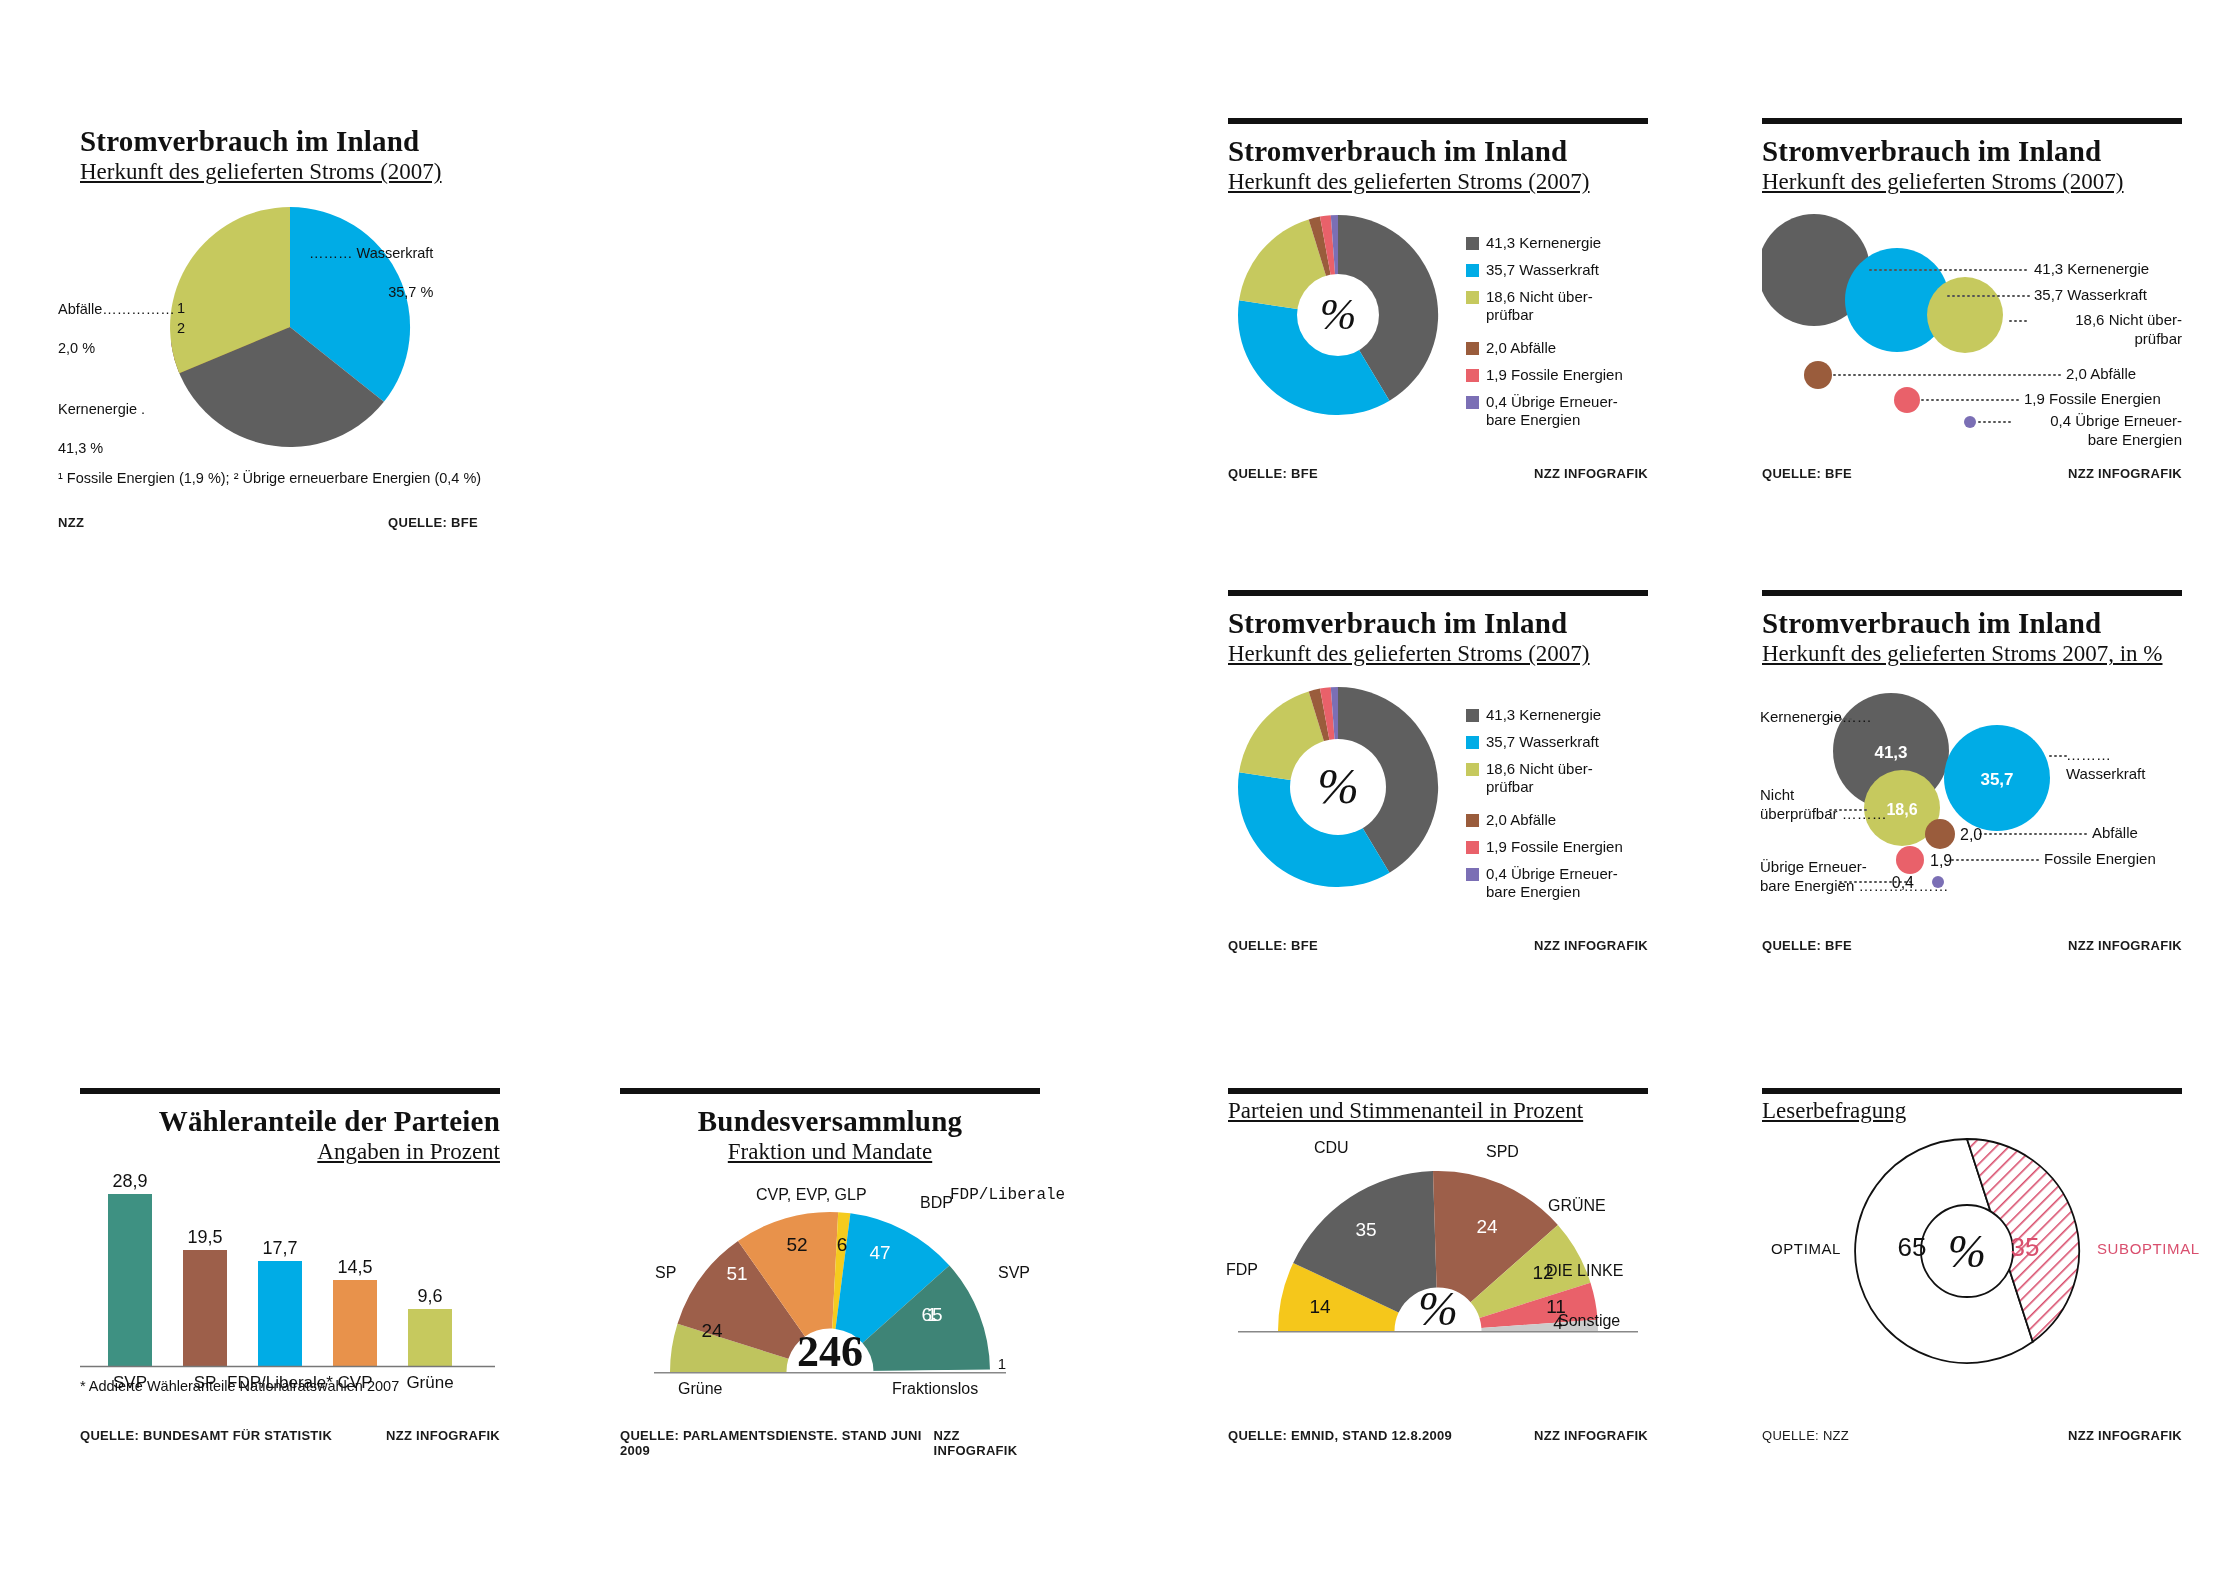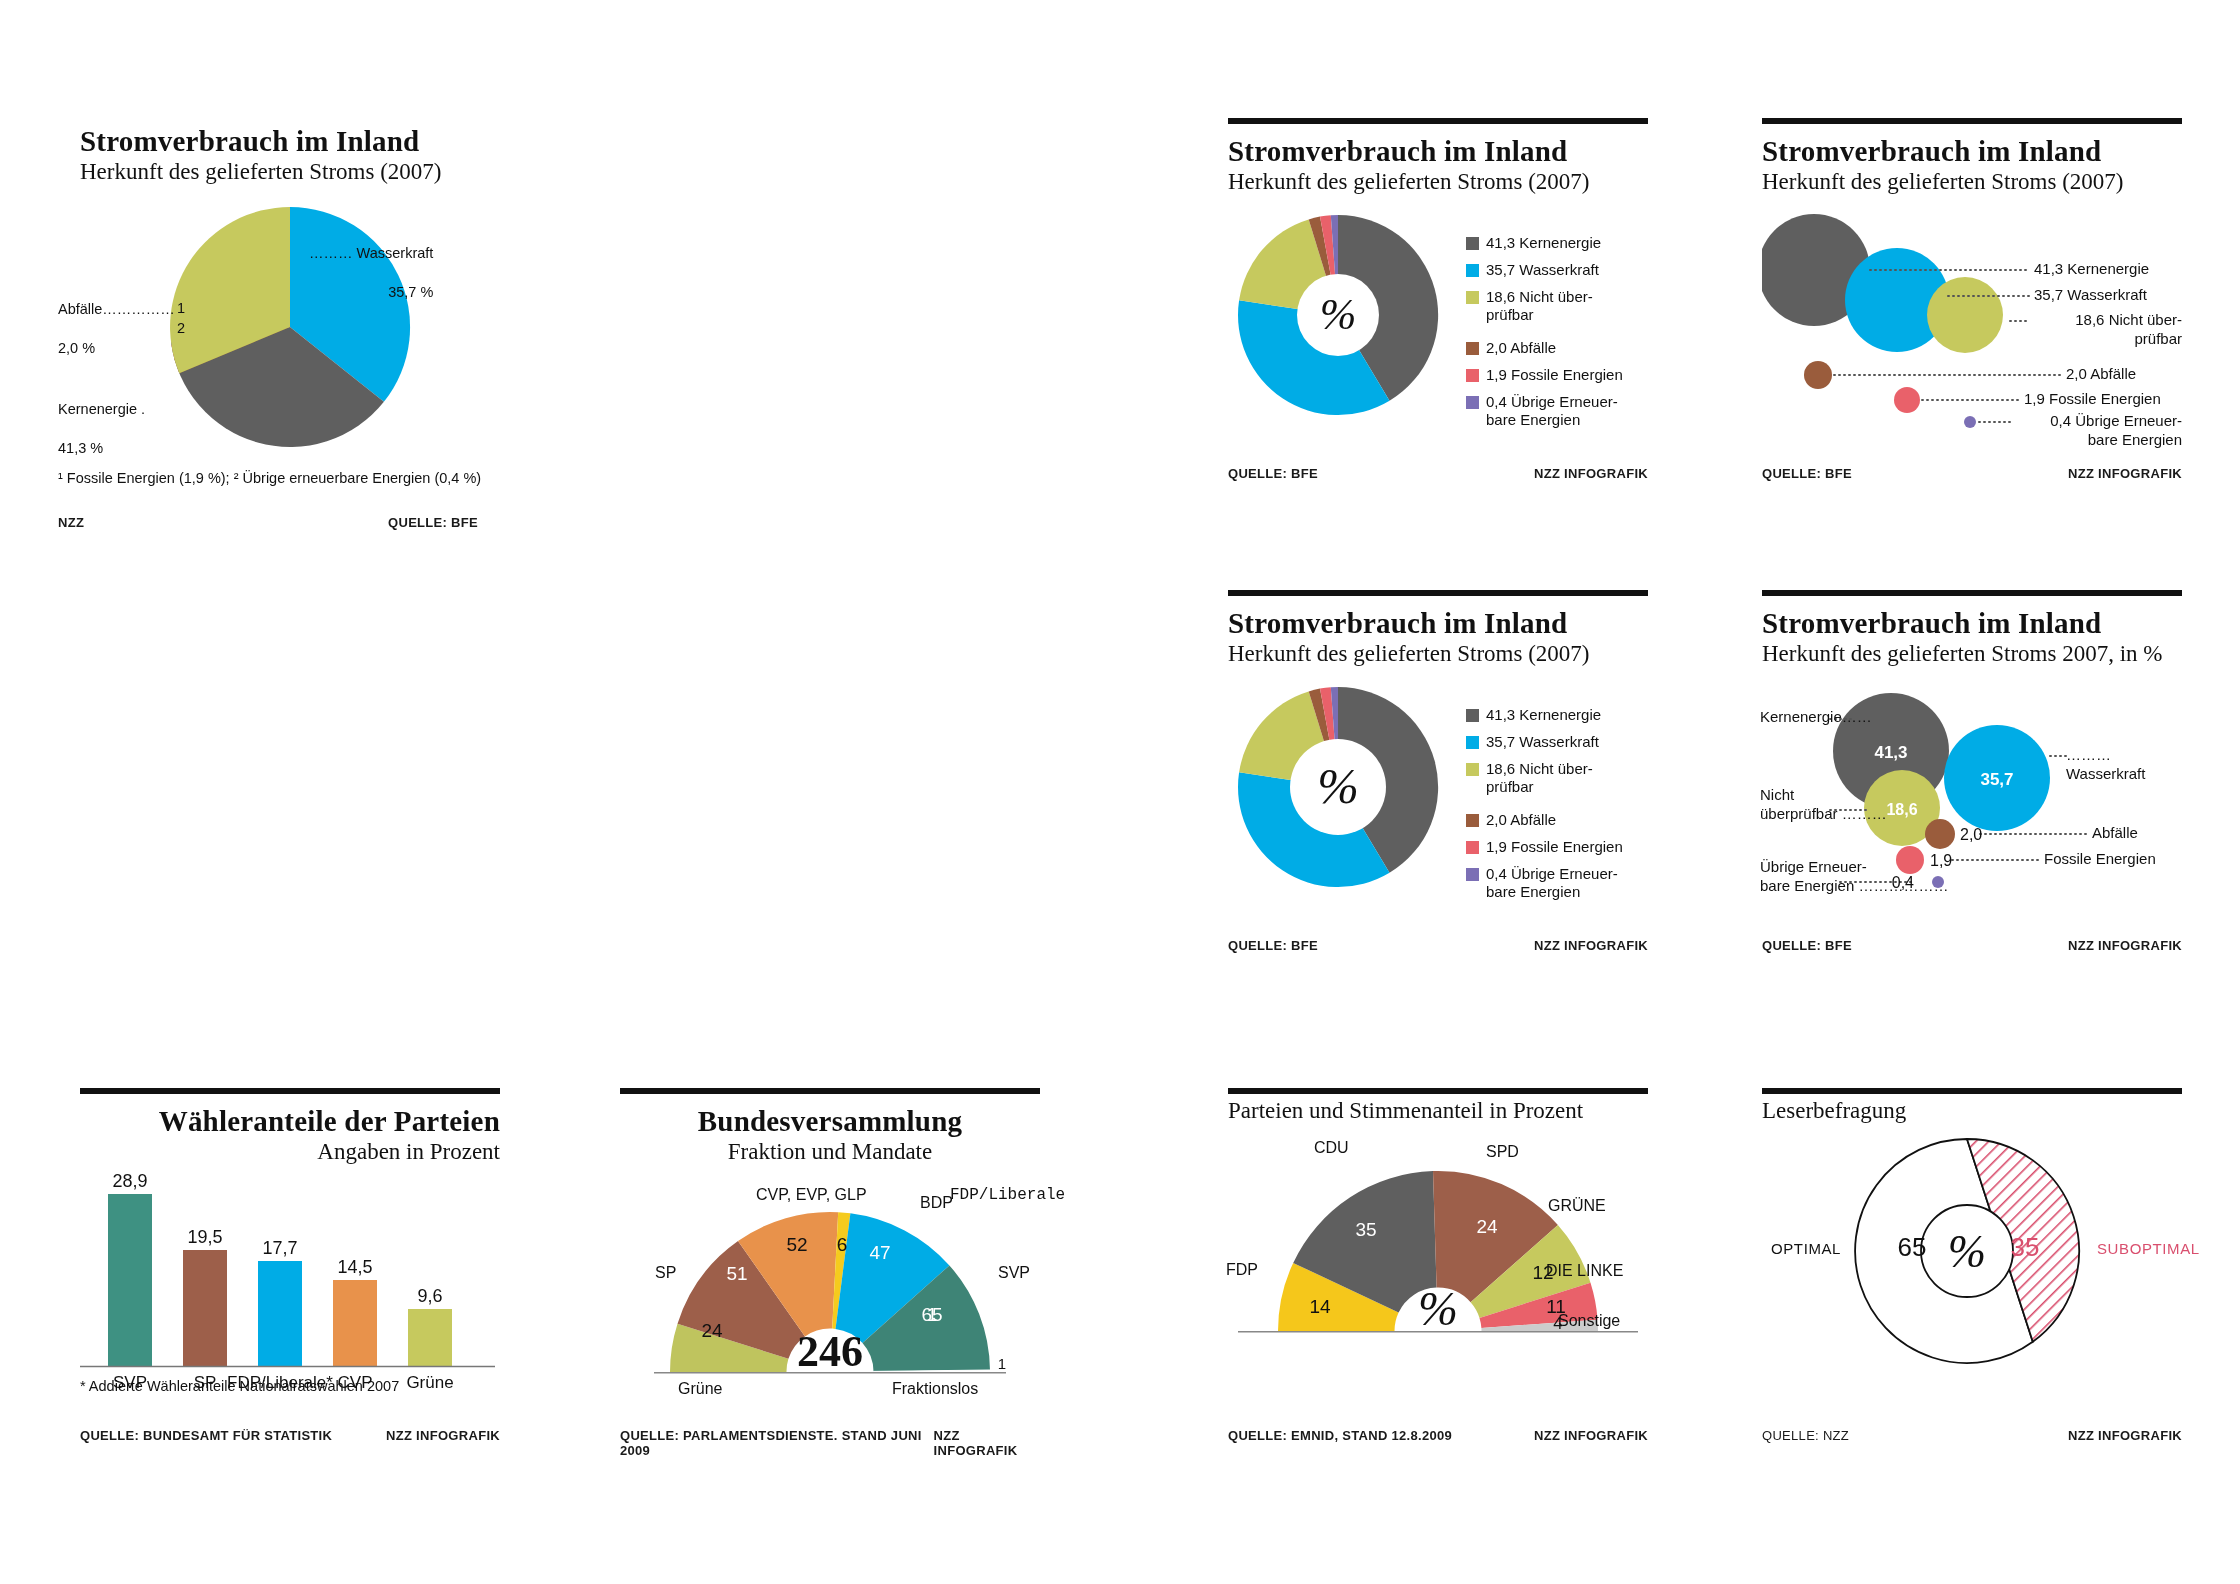--- a/index.html
+++ b/index.html
@@ -4,21 +4,21 @@
 <style>
   html,body{margin:0;padding:0;background:#ffffff;}
   body{width:2240px;height:1584px;position:relative;
        font-family:"Liberation Sans","DejaVu Sans",sans-serif;color:#1a1a1a;
        -webkit-font-smoothing:antialiased;}
   .panel{position:absolute;}
   .rule{height:6px;background:#111;border-bottom:2px solid #fff;}
   .ttl{font-family:"Liberation Serif","DejaVu Serif",serif;font-weight:700;
        font-size:29px;letter-spacing:.2px;line-height:1.12;color:#111;}
   .sub{font-family:"Liberation Serif","DejaVu Serif",serif;font-weight:400;
-       font-size:23px;line-height:1.2;color:#111;margin-top:1px;}
+       font-size:23px;line-height:1.2;color:#111;margin-top:1px;text-decoration:underline;}
   .ttl-c{text-align:center;}
   .ttl-r{text-align:right;}
   .lbl{font-size:14.5px;line-height:1.35;color:#111;white-space:pre-line;}
   .lg{display:flex;align-items:flex-start;margin-bottom:8px;font-size:15px;
       line-height:1.25;color:#111;}
   .sw{width:13px;height:13px;margin-right:7px;margin-top:3px;flex:none;}
   .note{font-size:14.5px;color:#111;}
   .bub-lbl{position:absolute;font-size:15px;line-height:1.25;color:#111;
            white-space:pre-line;}
   svg{display:block;}

